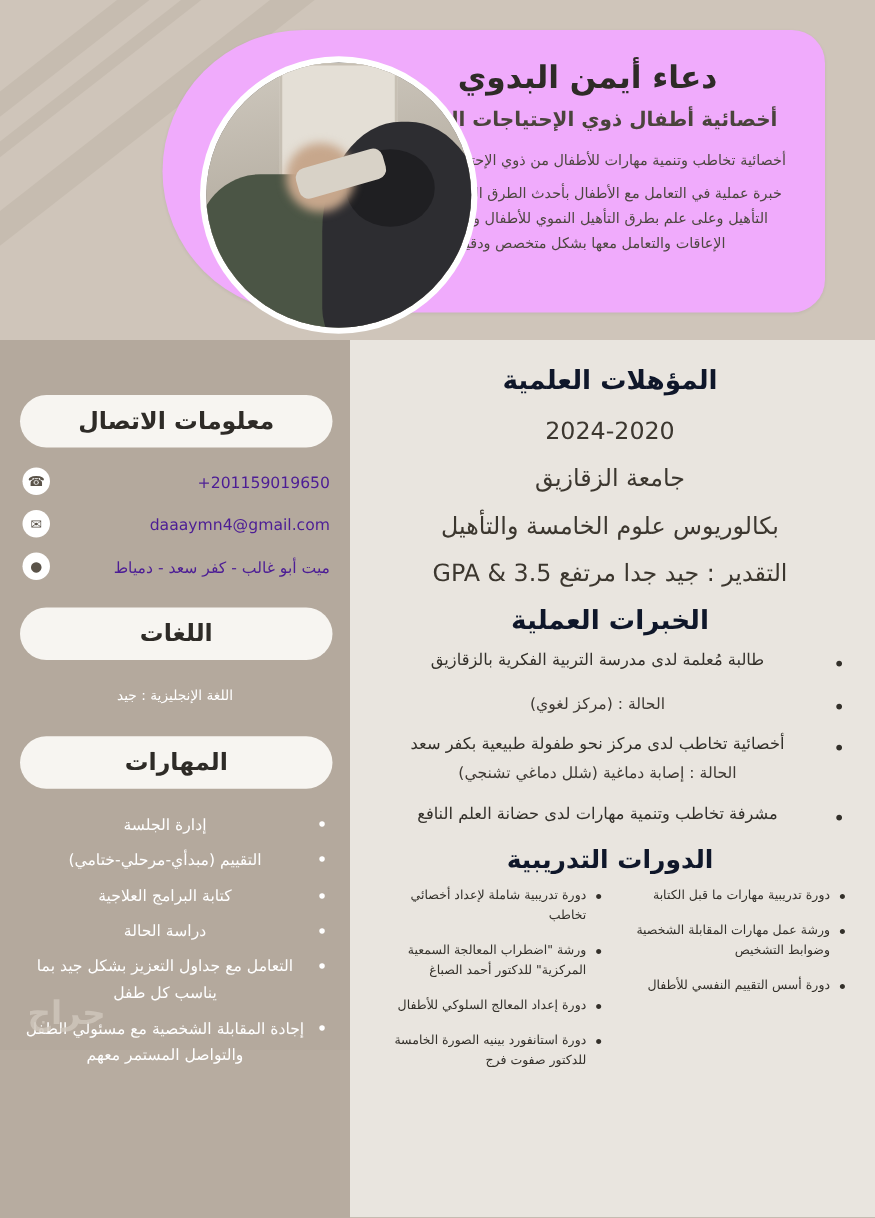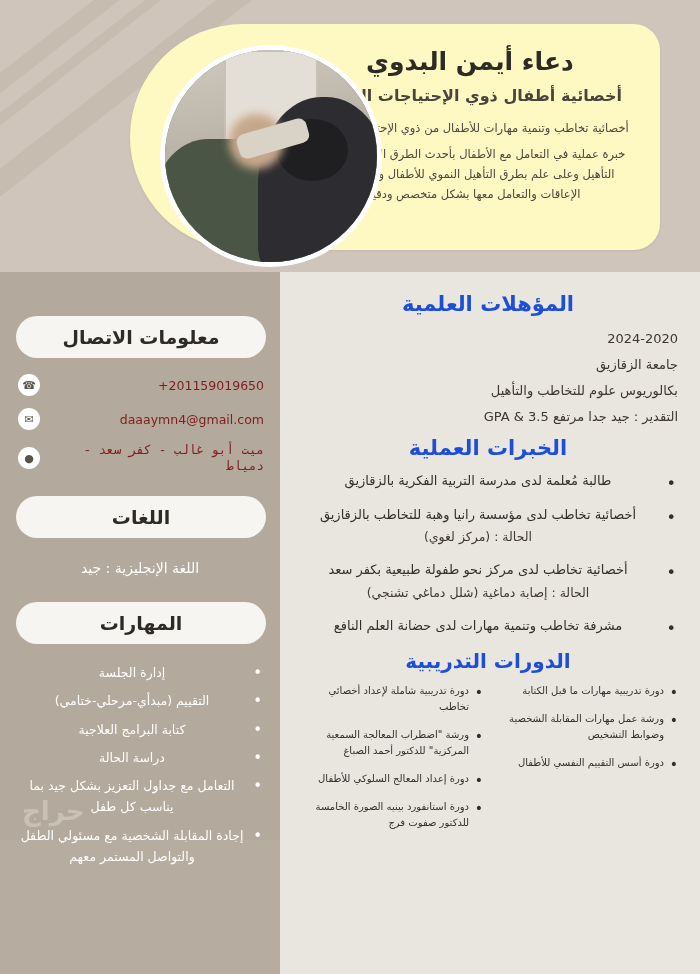--- a/index.html
+++ b/index.html
@@ -30,21 +30,21 @@
   }
   .d1 { width: 420px; height: 16px; left: -60px; top: 120px; }
   .d2 { width: 420px; height: 10px; left: -60px; top: 160px; }
   .d3 { width: 420px; height: 22px; left: -40px; top: 200px; }
 
   
   .header-card {
     position: absolute;
     top: 24px; right: 40px;
     width: 530px; height: 226px;
-    background: #fef9c3;
+    background: #f0abfc;
     border-radius: 120px 28px 28px 120px;
     box-shadow: 0 1px 3px rgba(0,0,0,0.07);
   }
   .header-inner {
     position: absolute;
     top: 22px; right: 30px;
     width: 320px;
     text-align: center;
     direction: rtl;
   }
@@ -112,26 +112,26 @@
   
   .main-col {
     position: absolute;
     top: 272px; right: 0;
     width: 420px; height: 702px;
     background: #e9e5df;
     padding: 14px 22px 0 18px;
     direction: rtl;
   }
   .sec-title {
-    font-size: 21px; font-weight: bold; color: #1d4ed8;
+    font-size: 21px; font-weight: bold; color: #0f172a;
     text-align: center; margin: 6px 0 10px;
   }
   .sec-title.small { font-size: 20px; }
 
-  .edu { text-align: right; font-size: 13px; color: #3c372f; line-height: 2.0; }
+  .edu { text-align: center; font-size: 19px; color: #3c372f; line-height: 2.0; }
 
   ul.bullets { list-style: none; margin-top: 4px; }
   ul.bullets > li {
     position: relative;
     padding-right: 20px;
     margin-bottom: 12px;
     font-size: 13px;
     color: #33302a;
     line-height: 1.7;
     text-align: center;
@@ -193,28 +193,28 @@
     gap: 10px;
     margin-bottom: 12px;
   }
   .ico {
     width: 22px; height: 22px; border-radius: 50%;
     background: #ffffff; color: #5a5349;
     display: flex; align-items: center; justify-content: center;
     font-size: 11px; flex: 0 0 22px;
   }
   .contact-row .txt {
-    font-size: 12.5px; color: #7f1d1d;
+    font-size: 12.5px; color: #4c1d95;
     direction: ltr; text-align: right; flex: 1;
   }
-  .contact-row .txt.rtl { direction: rtl; font-family: Liberation Mono, monospace; }
+  .contact-row .txt.rtl { direction: rtl; }
 
   .lang-line {
     text-align: center;
-    font-size: 14px;
+    font-size: 11px;
     color: #ffffff;
     margin-top: 22px;
   }
 
   ul.skills-list { list-style: none; padding: 6px 18px 0 18px; }
   ul.skills-list li {
     position: relative;
     font-size: 12.5px; color: #ffffff;
     line-height: 1.7;
     margin-bottom: 7px;
@@ -263,31 +263,30 @@
       </div>
     </div>
   </div>
 
   <div class="main-col">
 
     <div class="sec-title">المؤهلات العلمية</div>
     <div class="edu">
       <div>2024-2020</div>
       <div>جامعة الزقازيق</div>
-      <div>بكالوريوس علوم للتخاطب والتأهيل</div>
+      <div>بكالوريوس علوم الخامسة والتأهيل</div>
       <div>التقدير : جيد جدا مرتفع 3.5 &amp; GPA</div>
     </div>
 
     <div class="sec-title">الخبرات العملية</div>
     <ul class="bullets">
       <li>
         <span>طالبة مُعلمة لدى مدرسة التربية الفكرية بالزقازيق</span>
       </li>
       <li>
-        <span>أخصائية تخاطب لدى مؤسسة رانيا وهبة للتخاطب بالزقازيق</span>
         <span class="sub">الحالة : (مركز لغوي)</span>
       </li>
       <li>
         <span>أخصائية تخاطب لدى مركز نحو طفولة طبيعية بكفر سعد</span>
         <span class="sub">الحالة : إصابة دماغية (شلل دماغي تشنجي)</span>
       </li>
       <li>
         <span>مشرفة تخاطب وتنمية مهارات لدى حضانة العلم النافع</span>
       </li>
     </ul>

